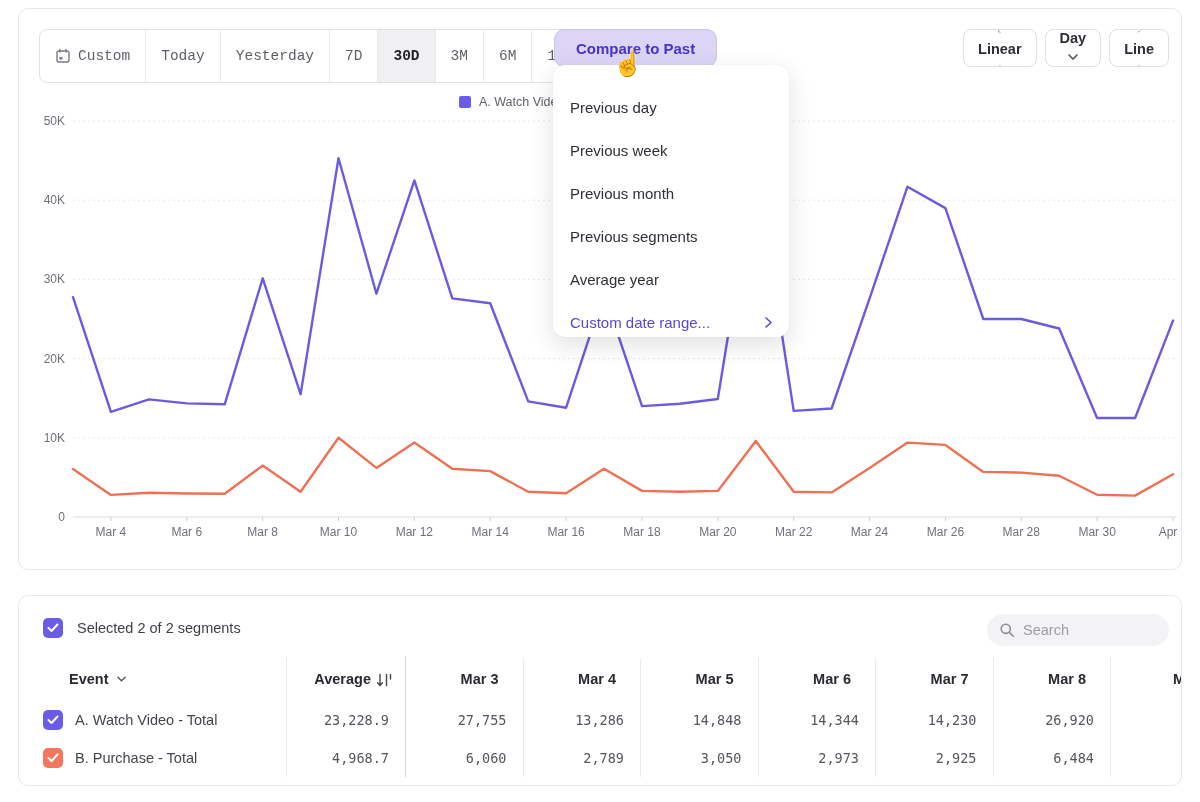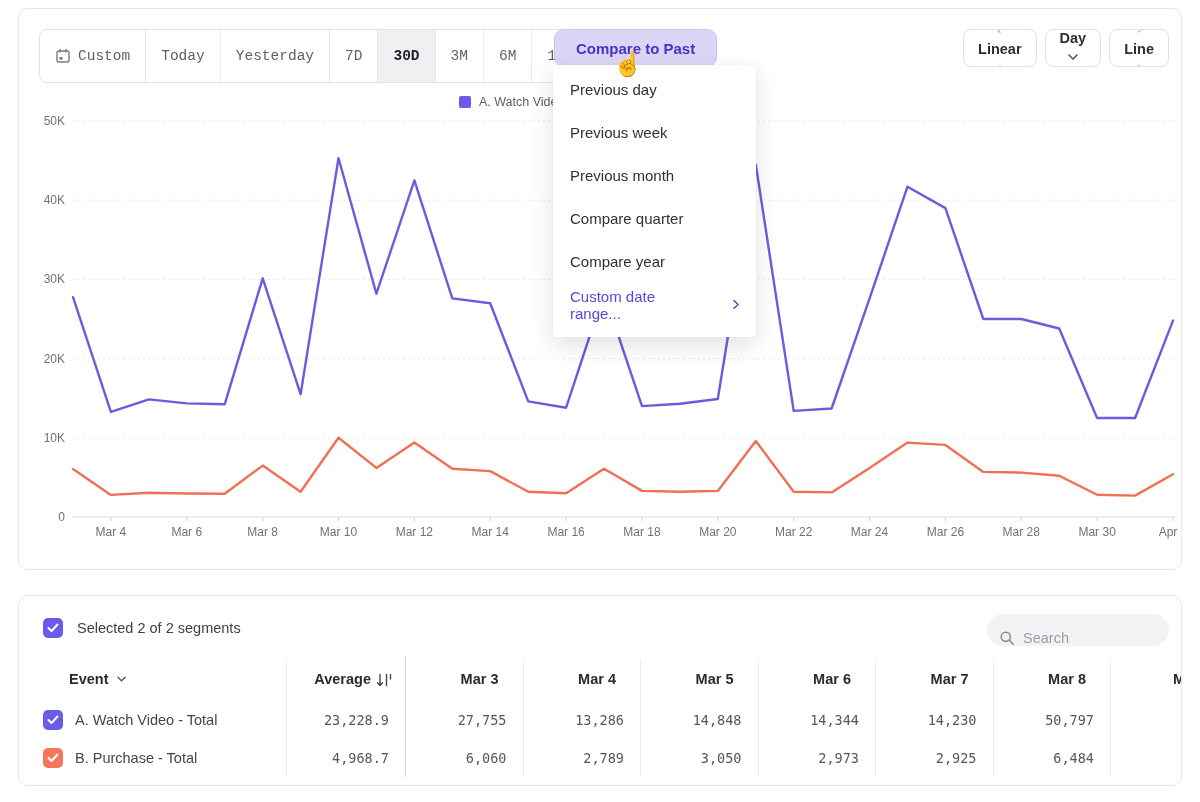--- a/index.html
+++ b/index.html
@@ -18,32 +18,32 @@
   .right-btns { position:absolute; right:12px; top:0; display:flex; gap:8px; }
   .tool-btn { height:38px; display:flex; align-items:center; gap:8px; padding:0 14px; border:1px solid #e0e0e4; border-radius:8px; background:#fff; font-size:14.5px; font-weight:bold; color:#2e2e36; cursor:pointer;flex-direction:column; }
   .chev { width:10px; height:6px; }
 
   
   .legend { position:absolute; left:440px; top:86px; display:flex; align-items:center; gap:8px; }
   .legend-swatch { width:12px; height:12px; border-radius:2px; }
   .legend-label { font-size:12.5px; color:#5f5f69; }
 
   
-  #compare-menu { position:absolute; left:553px; top:65px; width:203px; height:272px; background:#fff; border-radius:4px; box-shadow:0 8px 24px rgba(40,40,60,.14), 0 0 1px rgba(0,0,0,.12); z-index:10; padding-top:3px; }
+  #compare-menu { position:absolute; left:553px; top:65px; width:236px; height:272px; background:#fff; border-radius:12px; box-shadow:0 8px 24px rgba(40,40,60,.14), 0 0 1px rgba(0,0,0,.12); z-index:10; padding-top:21px; }
   .menu-item { height:43px; display:flex; align-items:center; padding:0 17px; font-size:15px; color:#2f2f37; cursor:pointer; }
   .menu-item.custom { color:#5748d9; justify-content:space-between;gap:42px; }
 
   
   #cursor { position:absolute; left:613px; top:50px; z-index:20; font-size:24px; color:#3c3c42; text-shadow:0 0 2px #fff; }
 
   
   .selected-row { position:absolute; left:24px; top:22px; display:flex; align-items:center; gap:14px; }
   .checkbox { width:20px; height:20px; border-radius:5px; display:flex; align-items:center; justify-content:center; flex:0 0 20px; cursor:pointer; }
   .selected-label { font-size:14.5px; color:#3f3f47; }
-  .search-pill { position:absolute; right:12px; top:18px; width:182px; height:32px; background:#f3f3f5; border-radius:16px; display:flex; align-items:flex-end; padding:0 12px; gap:8px; }
+  .search-pill { position:absolute; right:12px; top:18px; width:182px; height:32px; background:#f3f3f5; border-radius:16px; display:flex; align-items:center; padding:0 12px; gap:8px; }
   .search-pill input { border:none; outline:none; background:transparent; font-size:14.5px; color:#3f3f47; width:120px; font-family:"Liberation Sans",sans-serif; }
   .search-pill input::placeholder { color:#9c9ca6; }
 
   .tgrid { position:absolute; left:0; display:grid; grid-template-columns:267px 119px repeat(7, 117.5px); align-items:center; width:1210px; }
   #thead { top:65px; height:36px; }
   .trow { height:38px; }
   #trow0 { top:105px; } #trow1 { top:143px; }
   .c-head { font-size:14.5px; font-weight:bold; color:#2a2a32; }
   .c-event-head { padding-left:50px; display:flex; align-items:center; gap:8px; cursor:pointer; }
   .c-avg-head { text-align:right; padding-right:34px; position:relative; cursor:pointer; }
@@ -172,22 +172,22 @@
     <span class="legend-swatch" id="legend-swatch" style="background: rgb(107, 92, 232);"></span>
     <span class="legend-label">A. Watch Video - Total</span>
   </div>
 </div>
 
 <div id="compare-menu">
   <div id="menu-items">
       <div class="menu-item">Previous day</div>
       <div class="menu-item">Previous week</div>
       <div class="menu-item">Previous month</div>
-      <div class="menu-item">Compare quarter</div>
-      <div class="menu-item">Compare year</div>
+      <div class="menu-item">Previous segments</div>
+      <div class="menu-item">Average year</div>
     </div>
   <div class="menu-item custom">
     <span>Custom date range...</span>
     <svg width="7" height="11" viewBox="0 0 7 11" fill="none" stroke="#5748d9" stroke-width="1.6" stroke-linecap="round" stroke-linejoin="round">
         <path d="M1 1 L6 5.5 L1 10"></path>
       </svg>
   </div>
 </div>
 
 <div id="cursor">☝</div>
@@ -239,21 +239,21 @@
           </svg>
         </span>
         <span>A. Watch Video - Total</span>
       </div>
       <div class="c-num">23,228.9</div>
       <div class="c-num">27,755</div>
       <div class="c-num">13,286</div>
       <div class="c-num">14,848</div>
       <div class="c-num">14,344</div>
       <div class="c-num">14,230</div>
-      <div class="c-num">50,797</div>
+      <div class="c-num">26,920</div>
       <div class="c-num lastcol">15,</div>
     </div>
   <div class="tgrid trow" id="trow1">
       <div class="c-event">
         <span class="checkbox" style="background:#f5765c">
           <svg width="12" height="10" viewBox="0 0 12 10" fill="none" stroke="#fff" stroke-width="2" stroke-linecap="round" stroke-linejoin="round">
             <path d="M1.5 5 L4.5 8 L10.5 1.5"></path>
           </svg>
         </span>
         <span>B. Purchase - Total</span>

